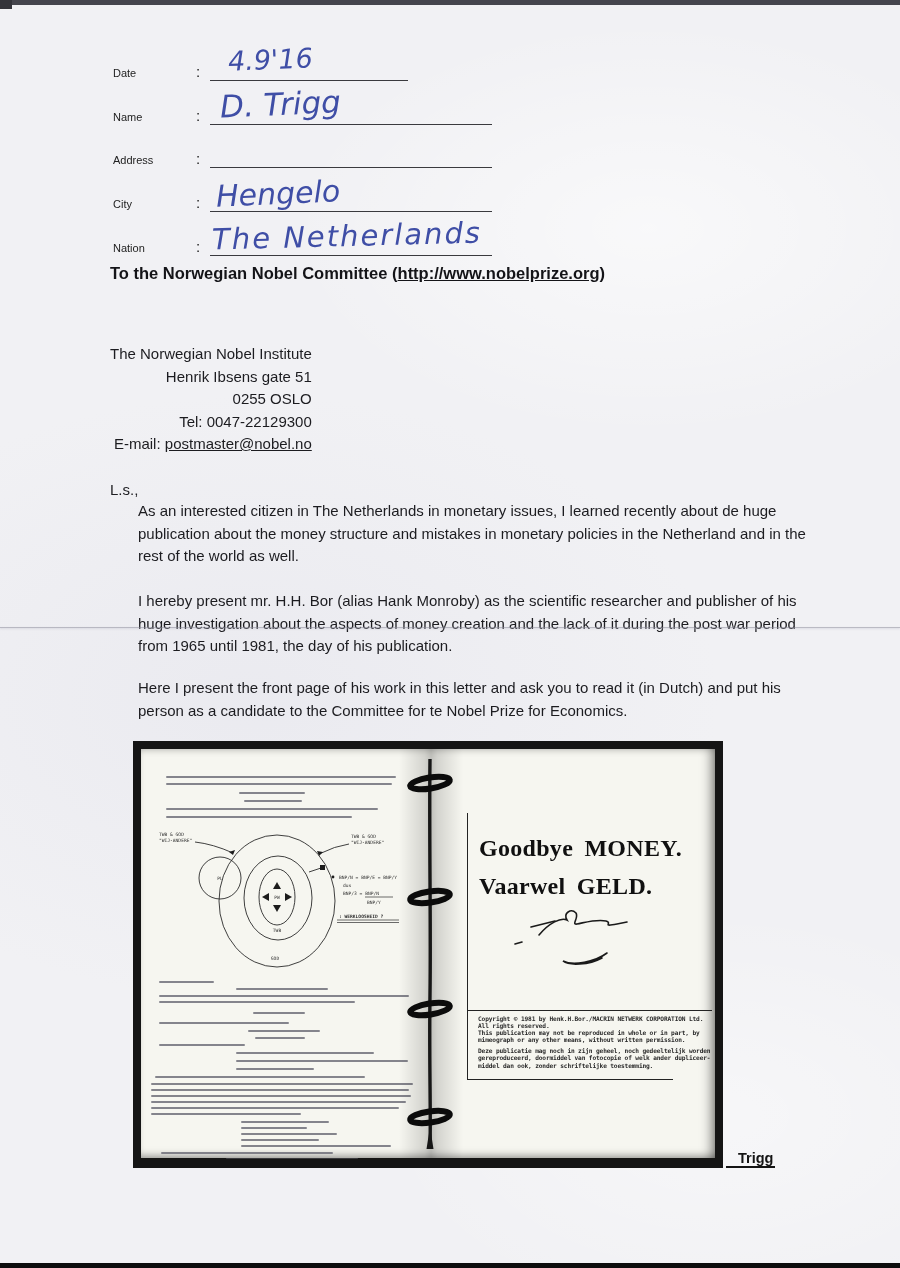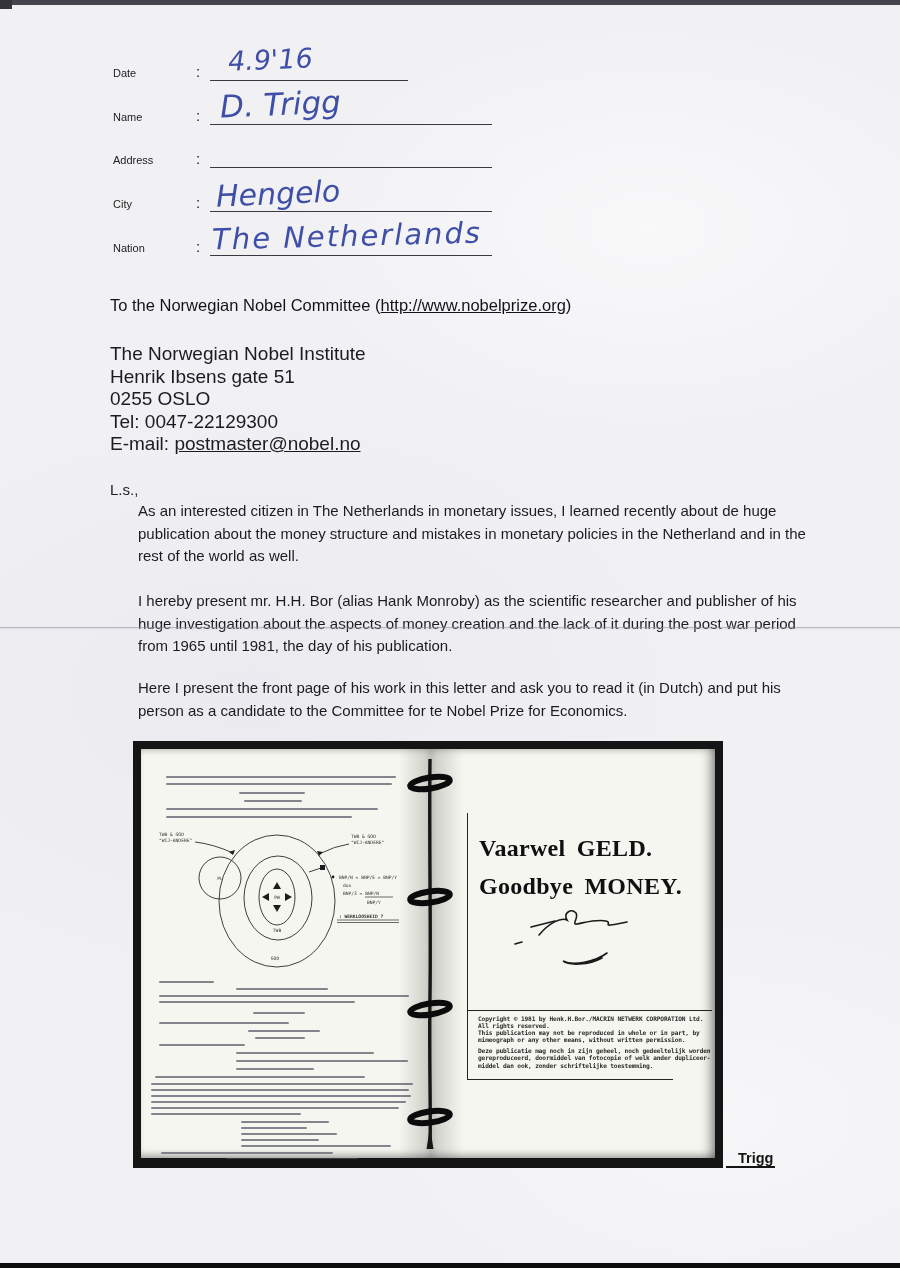--- a/index.html
+++ b/index.html
@@ -19,23 +19,23 @@
     box-shadow:0 1px 2px rgba(190,190,205,.6);}
   
   .form-row{position:absolute;left:113px;height:26px;}
   .form-label{font-size:11px;color:#222;}
   .form-colon{position:absolute;left:83px;top:0;font-size:15px;color:#222;}
   .write-line{position:absolute;left:97px;top:17px;height:1px;background:#3a3a3e;width:282px;}
   .write-line.short{width:198px;}
   .hand{position:absolute;font-family:"DejaVu Sans",sans-serif;font-style:italic;
     color:#3f4ea6;transform:rotate(-2.5deg);white-space:nowrap;font-weight:500;}
   
-  .heading{left:110px;top:296px;font-size:16.5px;font-weight:normal;color:#141418;white-space:nowrap;}
+  .heading{left:110px;top:264px;font-size:16.5px;font-weight:bold;color:#141418;white-space:nowrap;}
   .heading a,.underlined{color:inherit;text-decoration:underline;}
-  .recipient{left:110px;top:343px;font-size:19px;line-height:22.5px;color:#1c1c20;}
+  .recipient{left:110px;top:343px;font-size:15px;line-height:22.5px;color:#1c1c20;text-align:right;}
   
   .salutation{left:110px;top:481px;font-size:15px;}
   .bodypara{position:absolute;left:110px;width:692px;font-size:15px;line-height:22.6px;color:#1c1c20;text-align:left;margin-left:28px;}
   
   .photo{left:133px;top:741px;width:590px;height:427px;box-sizing:border-box;
     border:8px solid #151515;border-bottom-width:10px;background:#f6f6f0;}
   .photo-inner{position:absolute;left:0;top:0;right:0;bottom:0;
     box-shadow:inset -9px 0 12px -6px rgba(0,0,0,.5), inset 0 -7px 9px -5px rgba(0,0,0,.35), inset 0 5px 8px -6px rgba(0,0,0,.25);}
   .spine-shadow{position:absolute;left:258px;top:0;width:64px;height:100%;
     background:linear-gradient(to right, rgba(0,0,0,0) 0%, rgba(0,0,0,.14) 40%, rgba(0,0,0,.22) 50%, rgba(0,0,0,.14) 60%, rgba(0,0,0,0) 100%);}
@@ -193,22 +193,22 @@
           <line x1="186" y1="94" x2="248" y2="94"></line>
           <line x1="186" y1="96.5" x2="248" y2="96.5"></line>
         </g>
       </svg>
 
       <div class="rp-vline"></div>
       <div class="rp-hline1"></div>
       <div class="rp-hline2"></div>
 
       <div class="book-title">
+        <div>Goodbye MONEY.</div>
         <div>Vaarwel GELD.</div>
-        <div>Goodbye MONEY.</div>
       </div>
 
       <svg class="abs" style="left:368px;top:148px;" width="140" height="85" viewBox="0 0 140 85">
         <g fill="none" stroke="#1a1a1a" stroke-width="1.6" stroke-linecap="round">
           <path d="M30,38 C40,26 52,20 58,23 C54,16 62,11 67,16 C70,21 62,28 68,27 C78,25 88,22 97,24 C104,26 92,30 108,27 L118,25"></path>
           <path d="M22,30 L46,24"></path>
           <path d="M98,56 C86,65 64,69 54,64 C60,69 80,68 93,61"></path>
           <path d="M6,47 L13,45"></path>
         </g>
       </svg>

